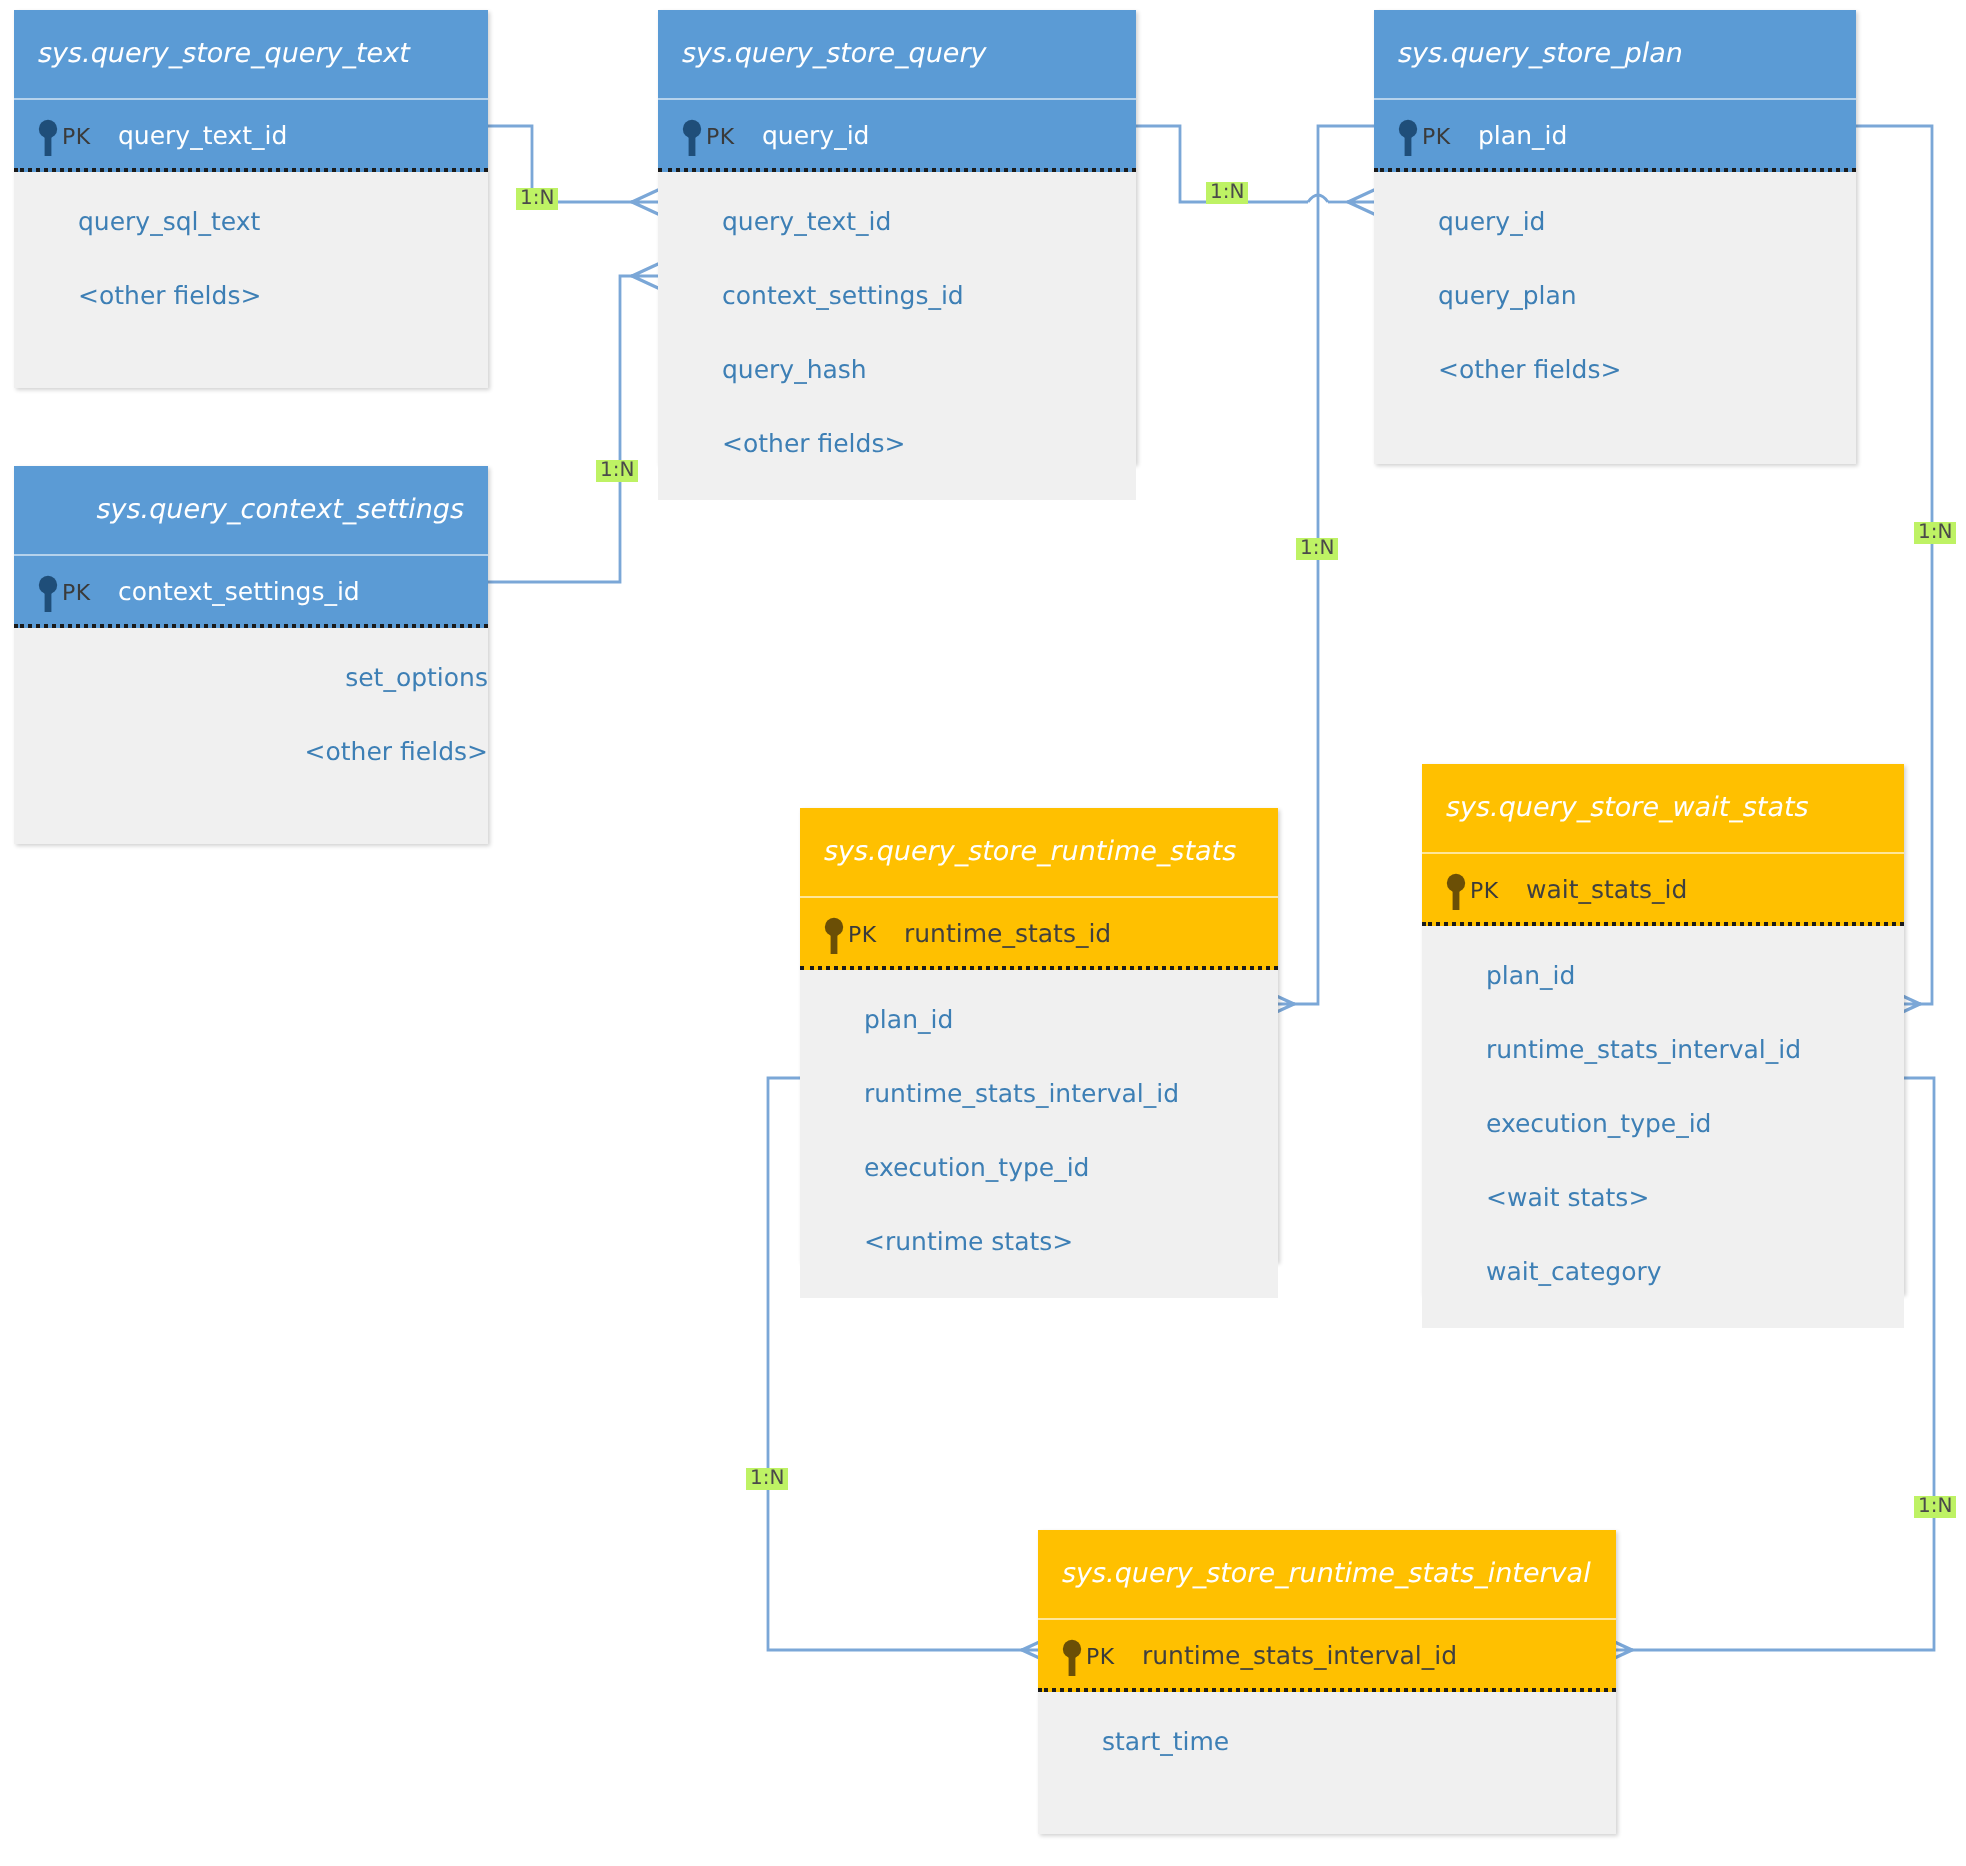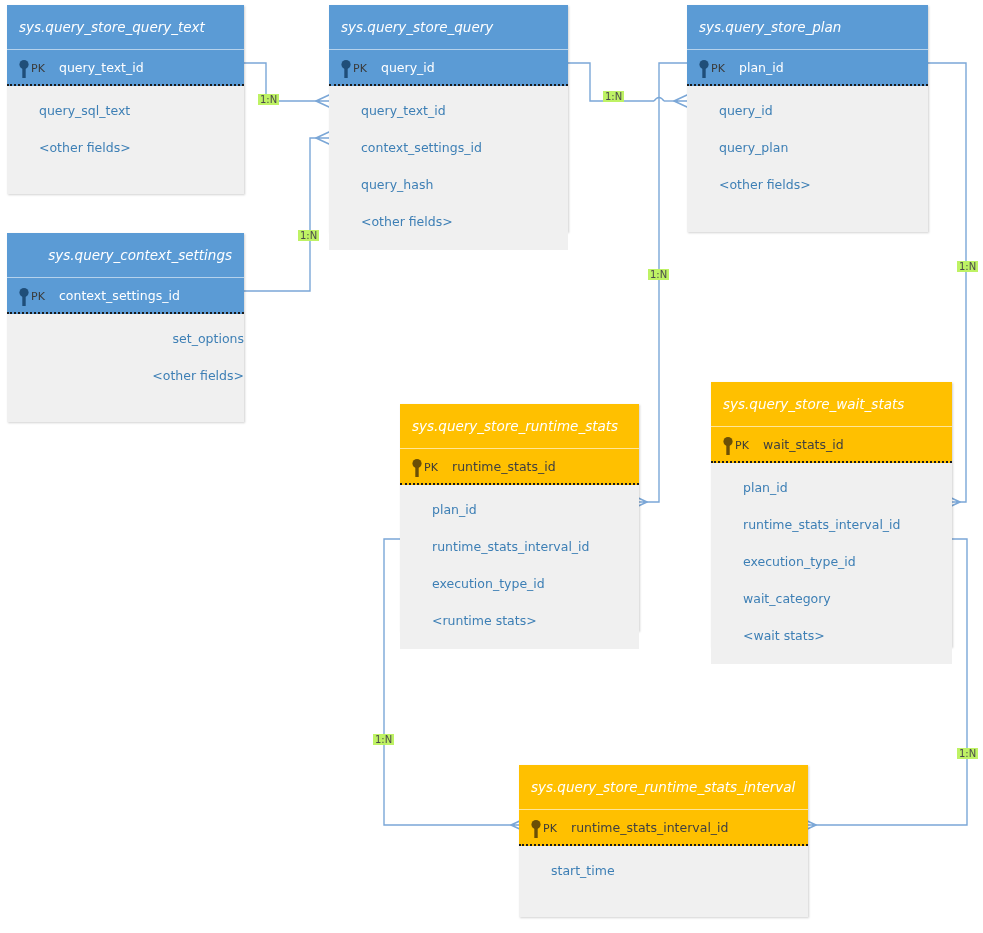--- a/index.html
+++ b/index.html
@@ -193,22 +193,22 @@
         <circle cx="7" cy="5.5" r="4.6" fill="#6b4f06"></circle>
         <rect x="5.3" y="8" width="3.4" height="11" fill="#6b4f06"></rect>
       </svg>
       <span class="pk-label">PK</span>
       <span class="pk-name">wait_stats_id</span>
     </div>
     <div class="ent-body">
       <div class="field">plan_id</div>
       <div class="field">runtime_stats_interval_id</div>
       <div class="field">execution_type_id</div>
+      <div class="field">&lt;wait stats&gt;</div>
       <div class="field">wait_category</div>
-      <div class="field">&lt;wait stats&gt;</div>
     </div>
   </div>
 
   <div class="entity orange" id="e_interval">
     <div class="ent-title">sys.query_store_runtime_stats_interval</div>
     <div class="ent-pk">
       <svg class="keyicon" viewBox="0 0 14 20">
         <circle cx="7" cy="5.5" r="4.6" fill="#6b4f06"></circle>
         <rect x="5.3" y="8" width="3.4" height="11" fill="#6b4f06"></rect>
       </svg>

